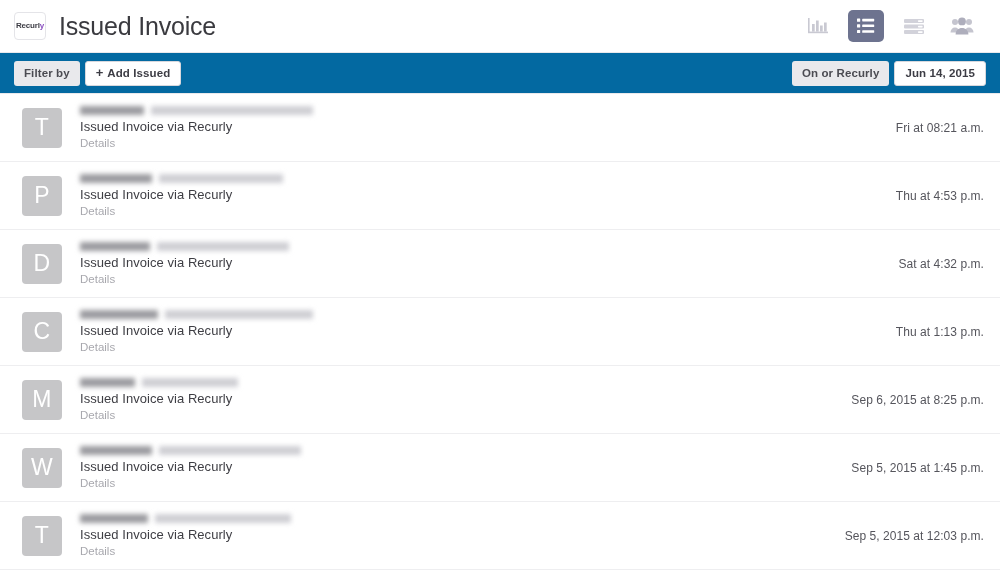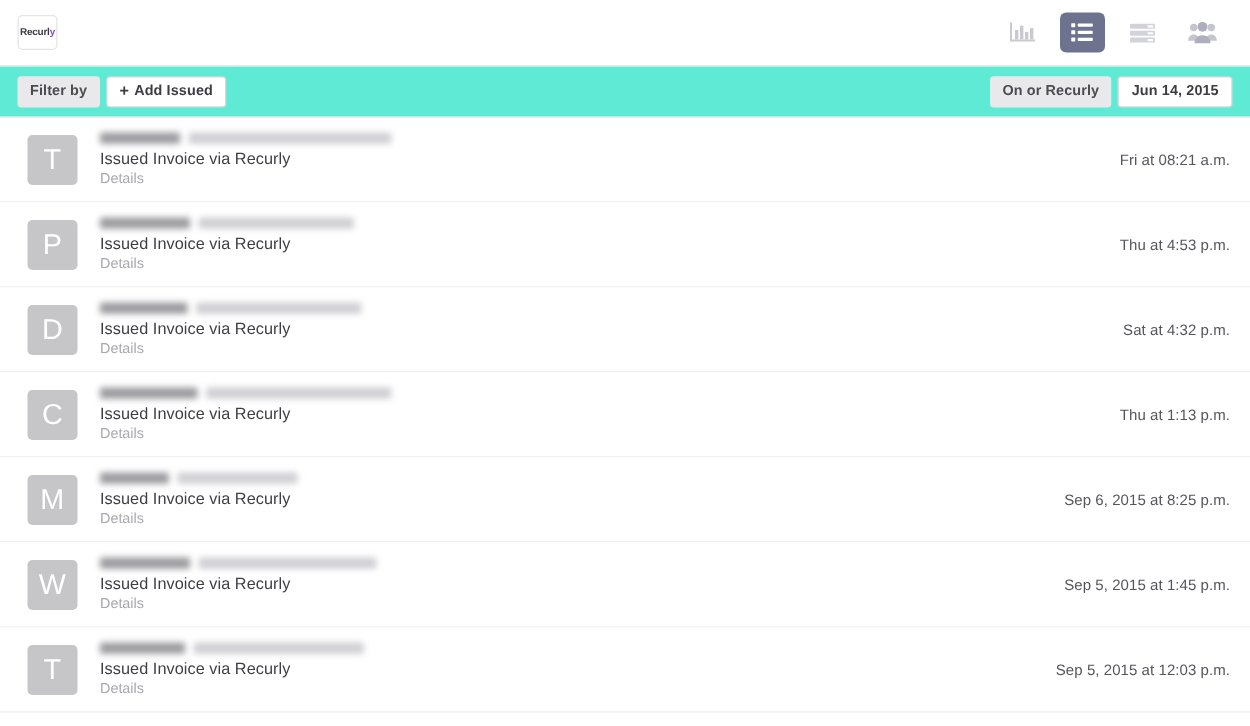--- a/index.html
+++ b/index.html
@@ -90,21 +90,21 @@
     cursor: pointer;
   }
   .icon-btn.active { background: #6d738f; }
 
   .icon-btn svg { display: block; }
 
   
   .filterbar {
     height: 41px;
     min-height: 41px;
-    background: #5eead4;
+    background: #0369a1;
     border-bottom: 1px solid #e9e9ec;
     display: flex;
     align-items: center;
     padding: 0 14px 0 14px;
   }
 
   .pill-group {
     display: flex;
     align-items: stretch;
     height: 25px;
@@ -238,20 +238,21 @@
 </head>
 <body>
 
 <div class="app">
 
   <div class="header">
     <div class="brand-block">
       <div class="brand-logo">
         <span class="brand-logo-text"><span>Recurl</span><span class="tail">y</span></span>
       </div>
+      <div class="page-title">Issued Invoice</div>
     </div>
 
     <div class="header-actions">
 
       <div class="icon-btn">
         <span>
           <svg width="22" height="20" viewBox="0 0 22 20">
             <g fill="#c9c9d2">
               <rect x="1" y="2" width="1.6" height="15"></rect>
               <rect x="1" y="15.6" width="20" height="1.6"></rect>

